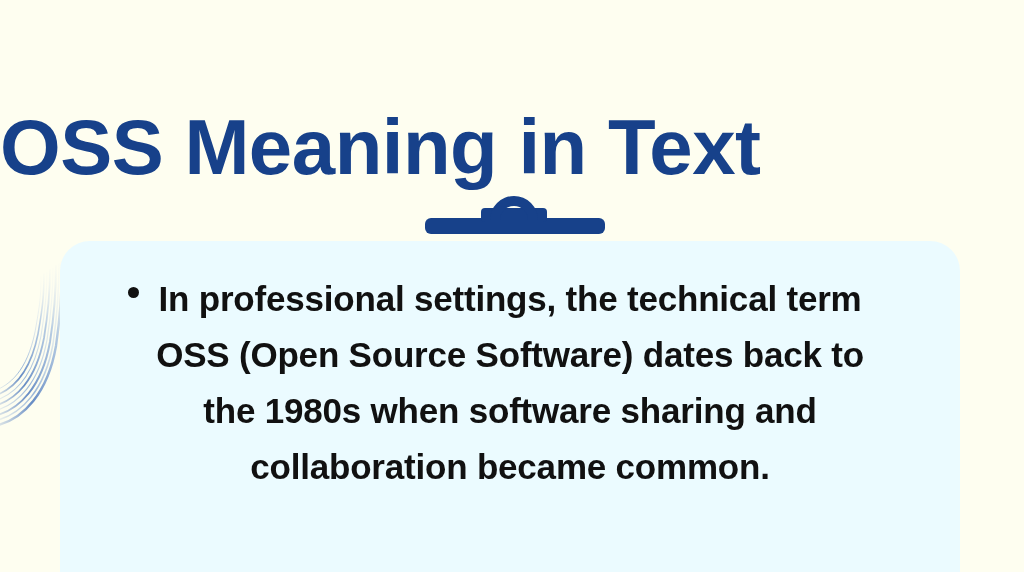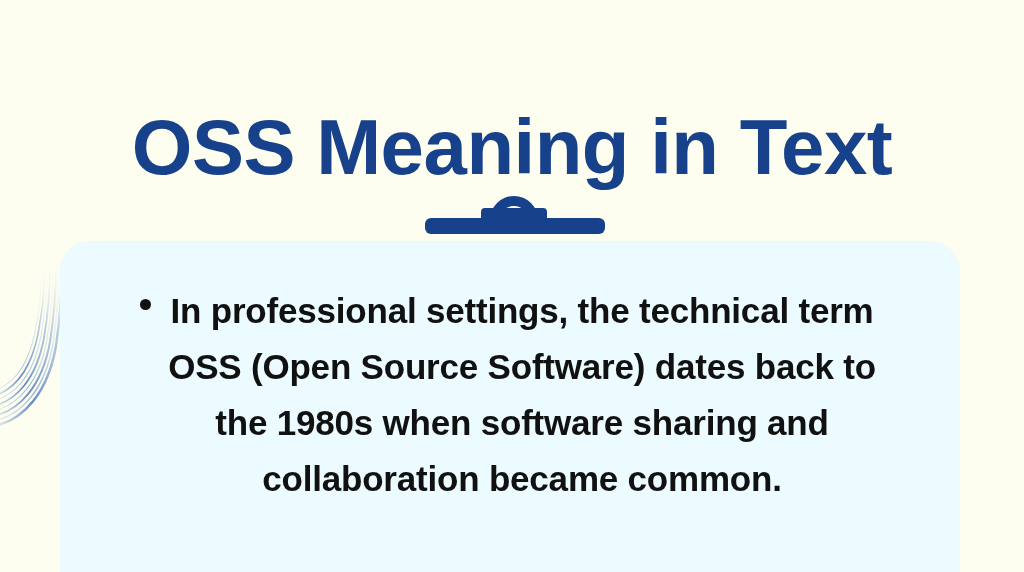--- a/index.html
+++ b/index.html
@@ -30,21 +30,21 @@
     height: 190px;
     pointer-events: none;
   }
 
   
   #title {
     position: absolute;
     left: 0;
     top: 52px;
     width: 1024px;
-    text-align: center;
+    text-align: left;
     font-family: "Liberation Sans", sans-serif;
     font-weight: bold;
     font-size: 78px;
     line-height: 86px;
     letter-spacing: -0.5px;
     color: #17418a;
     white-space: nowrap;
   }
 
   
@@ -66,21 +66,21 @@
     background: #ebfbff;
     border-top-left-radius: 30px;
     border-top-right-radius: 30px;
   }
 
   #bullet-list {
     position: absolute;
     left: 0;
     top: 0;
     width: 900px;
-    padding: 12px;
+    padding: 0;
     margin: 0;
     list-style: none;
   }
 
   .bullet-row {
     position: relative;
     padding: 30px 38px 0 38px;
   }
 
   .bullet-dot {

